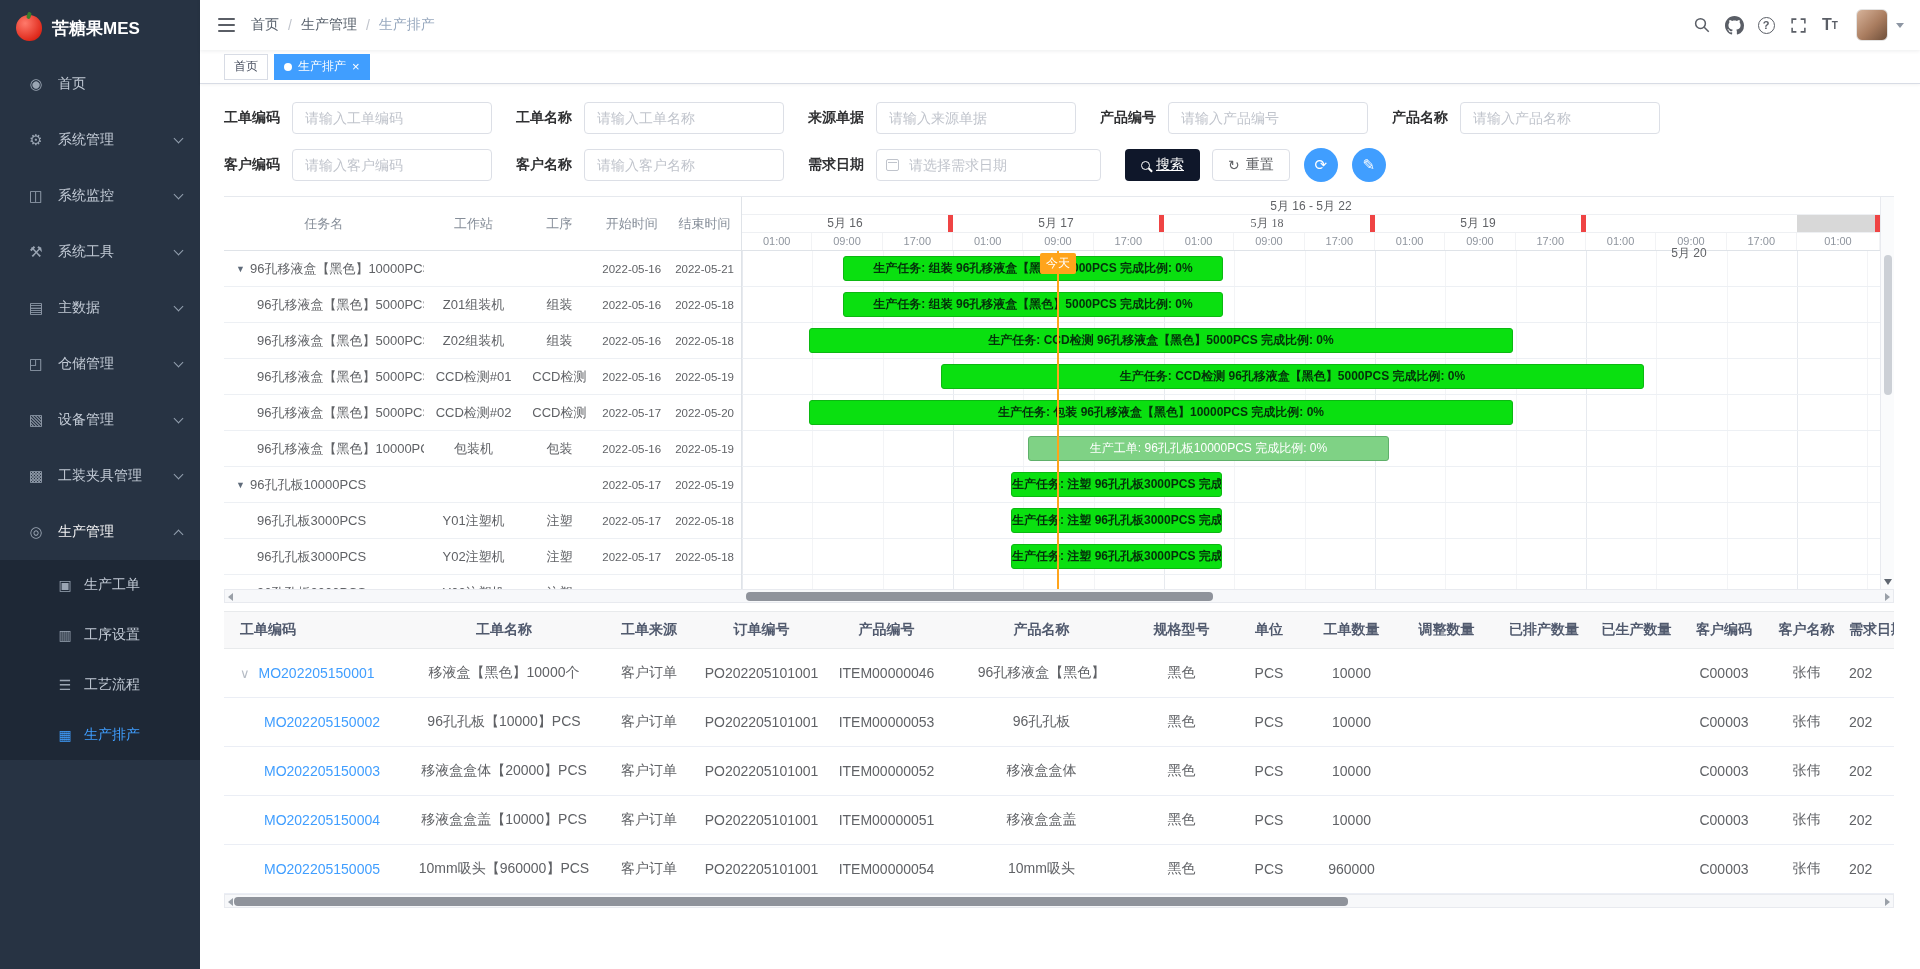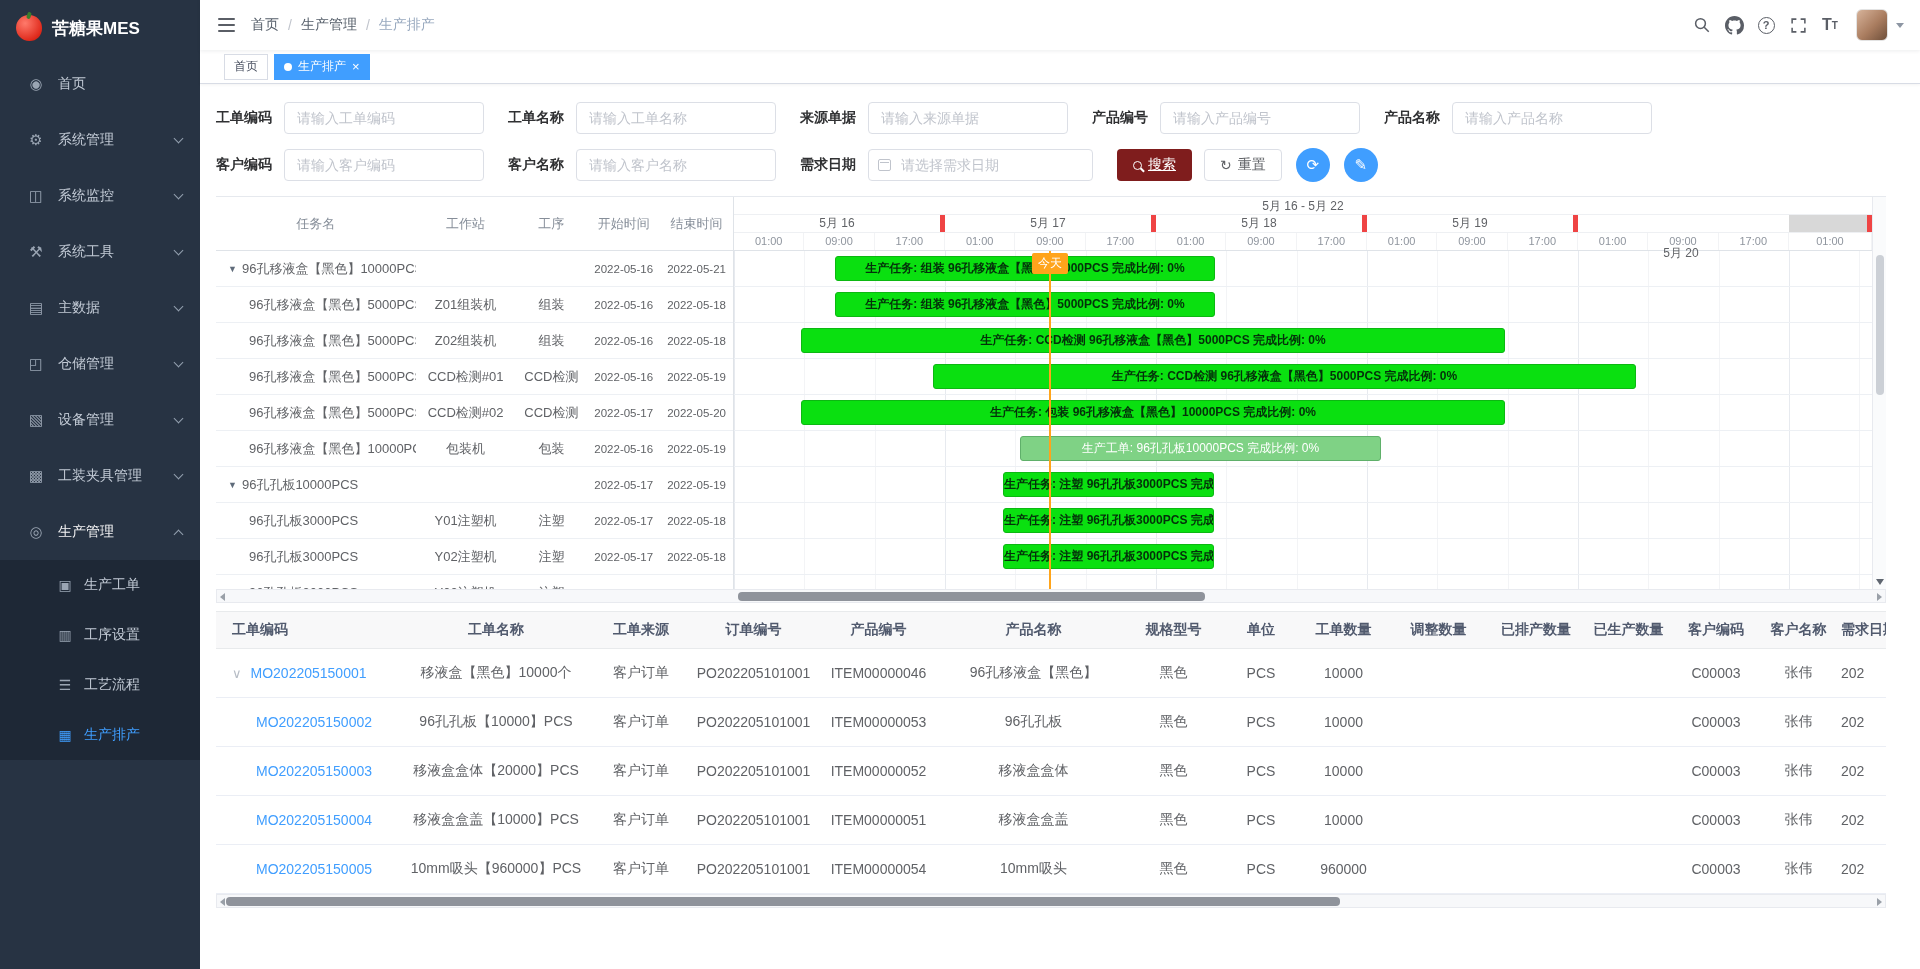--- a/index.html
+++ b/index.html
@@ -50,34 +50,34 @@
   .caret { width:0; height:0; border-left:4px solid transparent; border-right:4px solid transparent; border-top:5px solid #8d96a3; margin-left:8px; }
 
   .tags-view { height:34px; flex:none; display:flex; align-items:center; padding-left:24px; gap:6px;
     border-bottom:1px solid #d8dce5; box-shadow:0 1px 3px rgba(0,0,0,.05); background:#fff; position:relative; z-index:4; }
   .tag { height:26px; display:inline-flex; align-items:center; padding:0 9px; border:1px solid #d8dce5; background:#fff;
     color:#495060; font-size:12px; gap:6px; cursor:pointer; white-space:nowrap; }
   .tag.active { background:#409eff; border-color:#409eff; color:#fff; }
   .tag .dot { width:8px; height:8px; border-radius:50%; background:#fff; }
   .tag .close { font-size:13px; line-height:1; }
 
-  .content { padding:18px 0 0 16px; width:1694px; }
+  .content { padding:18px 0 0 24px; width:1694px; }
 
   
   .filter-row { display:flex; align-items:center; margin-bottom:14px; }
   .field { display:flex; align-items:center; margin-right:24px; }
   .field label { font-size:14px; font-weight:700; color:#303133; margin-right:12px; white-space:nowrap; }
   .field .ip-wrap { position:relative; display:flex; align-items:center; }
   .field input { width:200px; height:32px; border:1px solid #dcdfe6; border-radius:4px; padding:0 12px; font-size:14px; color:#606266; outline:none; background:#fff; }
   .field input::placeholder { color:#c0c4cc; }
   .field.date .ip-wrap input { width:225px; padding-left:32px; }
   .cal-icon { position:absolute; left:10px; width:13px; height:12px; border:1.4px solid #c0c4cc; border-radius:2px; }
   .cal-icon::before { content:''; position:absolute; left:1px; right:1px; top:2px; height:1.4px; background:#c0c4cc; }
   .btn { height:32px; border-radius:4px; font-size:14px; padding:0 15px; display:inline-flex; align-items:center; gap:6px; border:1px solid transparent; cursor:pointer; font-family:inherit; }
-  .btn-primary { background:#7f1d1d; color:#fff;text-decoration:underline; }
+  .btn-primary { background:#0f172a; color:#fff;text-decoration:underline; }
   .btn-plain { background:#fff; border-color:#dcdfe6; color:#606266; margin-left:12px; }
   .btn-circle { width:34px; height:34px; border-radius:50%; background:#409eff; color:#fff; border:none; margin-left:14px;
     display:inline-flex; align-items:center; justify-content:center; font-size:15px; cursor:pointer; }
   .mini-mag { width:9px; height:9px; border:1.6px solid currentColor; border-radius:50%; position:relative; flex:none; }
   .mini-mag::after { content:''; position:absolute; width:5px; height:1.6px; background:currentColor; transform:rotate(45deg); right:-4px; bottom:-2px; }
 
   
   .gantt { position:relative; width:1670px; margin-top:12px; border-top:1px solid #e6e9ee; }
   .g-header { display:flex; width:1656px; height:54px; }
   .g-left-head { width:518px; display:flex; align-items:center; border-right:1px solid #dfe3e8; border-bottom:1px solid #dfe3e8; background:#fff; }
@@ -332,21 +332,21 @@
               <div class="g-col-h" style="width: 100px;">工作站</div>
               <div class="g-col-h" style="width: 72px;">工序</div>
               <div class="g-col-h" style="width: 73px;">开始时间</div>
               <div class="g-col-h" style="width: 73px;">结束时间</div>
             </div>
           <div class="g-time-head">
             <div class="g-range">5月 16 - 5月 22</div>
             <div class="g-days" id="ganttDays">
                 <div class="g-day" style="width: 211px;">5月 16</div>
                 <div class="g-day" style="width: 211px;">5月 17</div>
-                <div class="g-day" style="width: 211px;">5月 18</div>
+                <div class="g-day" style="width: 211px; font-family: Liberation Serif, serif;">5月 18</div>
                 <div class="g-day" style="width: 211px;">5月 19</div>
                 <div class="g-day" style="width: 211px; margin-top: 30px;">5月 20</div>
                 <div class="g-day offrange" style="width: 83px;"></div>
               </div>
             <div class="g-hours" id="ganttHours">
                 <div class="g-hour" style="width: 70.333px;">01:00</div>
                 <div class="g-hour" style="width: 70.333px;">09:00</div>
                 <div class="g-hour" style="width: 70.333px;">17:00</div>
                 <div class="g-hour" style="width: 70.333px;">01:00</div>
                 <div class="g-hour" style="width: 70.333px;">09:00</div>

